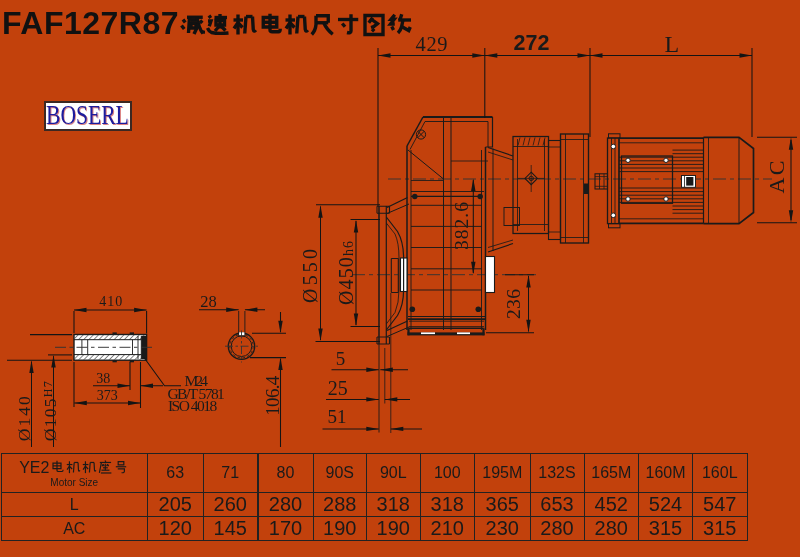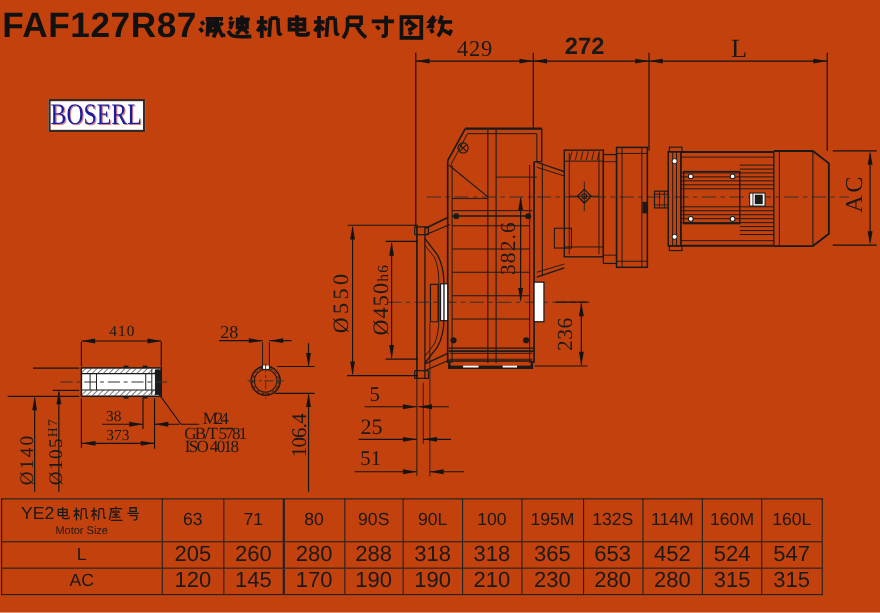--- a/index.html
+++ b/index.html
@@ -2,21 +2,21 @@
 <html><head>
 <meta charset="utf-8">
 <style>
   html,body{margin:0;padding:0;background:#fff;}
   #page{position:relative;width:800px;height:557px;background:#c2410c;overflow:hidden;
         font-family:"Liberation Sans",sans-serif;}
   #title{position:absolute;left:2px;top:6px;height:34px;display:flex;align-items:center;}
   #title .lat{font-family:"Liberation Sans",sans-serif;font-weight:bold;font-size:32px;
         line-height:32px;color:#111;letter-spacing:0.5px;}
   #title svg{display:block;}
-  #boserl{position:absolute;left:44px;top:90px;width:84px;height:26px;
+  #boserl{position:absolute;left:44px;top:101px;width:84px;height:26px;
         border:2.6px solid #3c2822;background:#fff;text-align:center;}
   #boserl span{display:inline-block;transform:scaleX(0.8);transform-origin:0 50%;font-family:"Liberation Serif",serif;font-size:27px;line-height:25px;
         color:#1c1c9e;letter-spacing:0px;text-shadow:1.2px 0.5px 0 rgba(190,30,30,0.55);}
   #dwg{position:absolute;left:0;top:0;}
   table.tb{position:absolute;left:1px;top:453px;border-collapse:collapse;table-layout:fixed;
         font-family:"Liberation Sans",sans-serif;color:#1a1a1a;}
   table.tb td{border:1.4px solid #222;text-align:center;vertical-align:middle;padding:0;
         font-size:20px;overflow:hidden;}
   table.tb tr.hd td{font-size:16px;}
   .ms{font-family:Liberation Sans, sans-serif;font-size:10px;letter-spacing:0;}
@@ -539,21 +539,21 @@
   <div class="ms">Motor Size</div>
 </td>
           <td>63</td>
           <td>71</td>
           <td style="border-left:2.2px solid #222">80</td>
           <td>90S</td>
           <td>90L</td>
           <td>100</td>
           <td>195M</td>
           <td>132S</td>
-          <td>114M</td>
+          <td>165M</td>
           <td>160M</td>
           <td>160L</td>
         </tr>
 
 <tr style="height:20px">
           <td style="font-size:16px">L</td>
           <td>205</td>
           <td>260</td>
           <td style="border-left:2.2px solid #222">280</td>
           <td>288</td>

